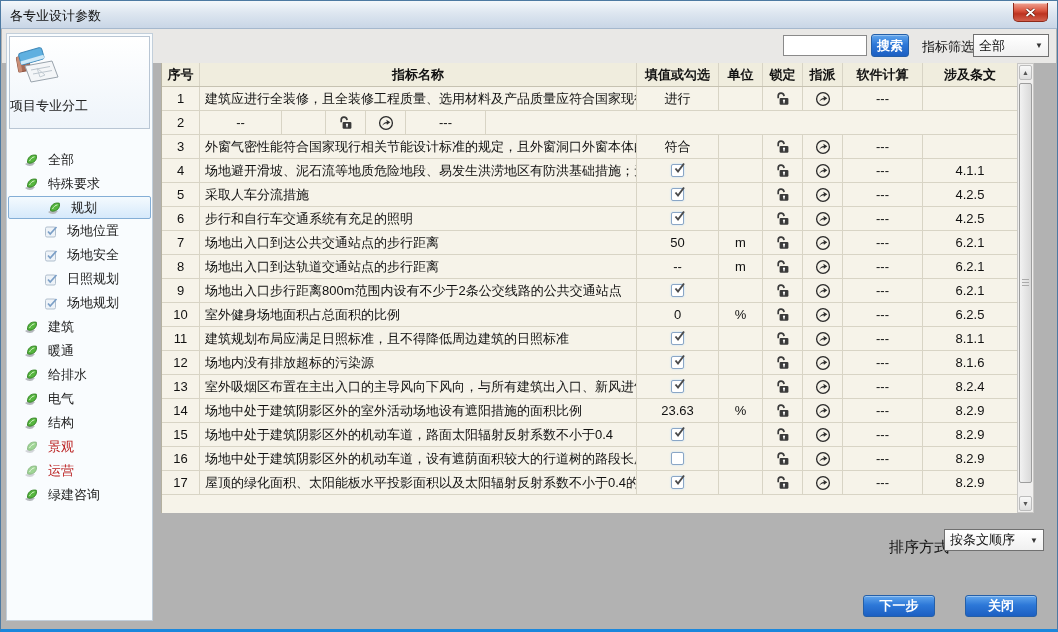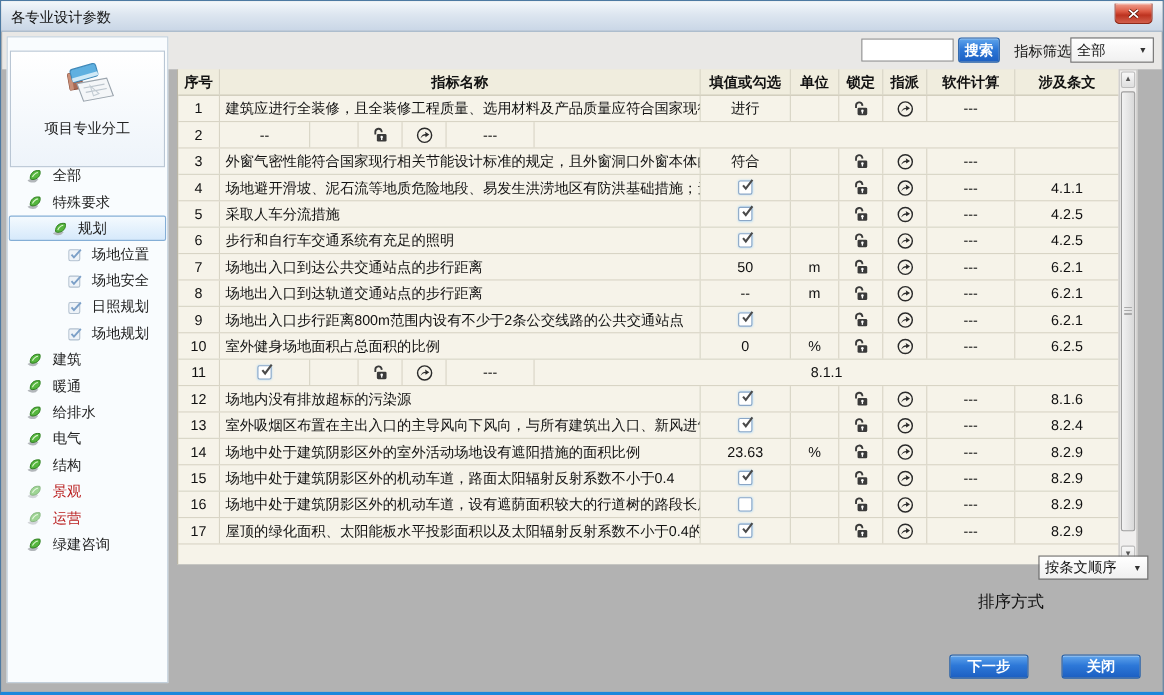--- a/index.html
+++ b/index.html
@@ -19,28 +19,28 @@
     border:1px solid #8e2a1a; border-top:none; border-radius:0 0 5px 5px;
     display:flex; align-items:center; justify-content:center;
     box-shadow:inset 0 1px 0 rgba(255,255,255,.45); cursor:default; }
 
   
   .topstrip{ position:absolute; left:1px; top:28px; right:1px; height:34px; background:#e9e8e6; }
 
   
   .sidebar{ position:absolute; left:5px; top:32px; width:147px; height:588px;
     background:#f9fcfe; border:1px solid #c2cfdb; }
-  .project-box{ position:absolute; left:2px; top:12px; right:2px; height:106px;
-    border:1px solid #b9c6d4; background:linear-gradient(#ffffff,#eef4fa); text-align:center; }
+  .project-box{ position:absolute; left:2px; top:2px; right:2px; height:93px;
+    border:1px solid #b9c6d4; background:linear-gradient(#ffffff,#eef4fa); text-align:left; }
   .project-box svg{ margin-top:10px; }
   .project-label{ margin-top:8px; font-size:13px; color:#222; }
   .side-list{ position:absolute; left:0; top:114px; right:0; }
   .side-item{ height:24px; display:flex; align-items:center; gap:9px;
     font-size:13px; color:#222; padding-left:17px; cursor:default; }
-  .side-item.sub{ padding-left:38px;justify-content:center; }
+  .side-item.sub{ padding-left:38px; }
   .side-item.selected{ background:linear-gradient(#f4fafe,#d6e9fb);
     border:1px solid #84aed6; border-radius:2px; margin:0 1px; height:23px;padding-left:38px; }
   .side-item.disabled .lbl{ color:#b91c1c; }
   .side-item.disabled svg{ opacity:.55; }
 
   
   .search-input{ position:absolute; left:782px; top:34px; width:84px; height:21px;
     border:1px solid #8a8a8a; background:#fff; font-size:12px; padding:0 4px;
     font-family:"Liberation Sans",sans-serif; }
   .blue-btn{ color:#fff; font-size:13px; font-weight:bold; text-align:center;
@@ -78,21 +78,21 @@
     display:flex; align-items:center; justify-content:center;
     background:linear-gradient(#f8f8f8,#dedede); border:1px solid #bcbcbc; border-radius:2px; }
   .sc-up{ top:1px; } .sc-down{ bottom:1px; }
   .sc-thumb{ position:absolute; left:1px; top:19px; width:13px; height:400px;
     background:linear-gradient(90deg,#f2f2f2,#d9d9d9); border:1px solid #9d9d9d; border-radius:2px; }
   .sc-grip{ position:absolute; left:2px; right:2px; top:50%; height:8px; margin-top:-4px;
     background:repeating-linear-gradient(#aaa 0 1px,transparent 1px 3px); }
 
   
   .sort-label{ position:absolute; left:888px; top:537px; font-size:15px; color:#111; }
-  .sort-combo{ position:absolute; left:943px; top:504px; width:100px; height:22px; }
+  .sort-combo{ position:absolute; left:943px; top:528px; width:100px; height:22px; }
   .next-btn{ position:absolute; left:862px; top:594px; width:72px; height:22px; }
   .closedlg-btn{ position:absolute; left:964px; top:594px; width:72px; height:22px; }
 </style>
 </head>
 <body>
 
 <div class="window">
 
   <div class="titlebar">
     <span class="title">各专业设计参数</span>
@@ -463,20 +463,21 @@
               </svg></div>
             <div class="tcell c-assign"><svg width="16" height="16" viewBox="0 0 16 16">
                 <circle cx="8" cy="8" r="6.4" fill="none" stroke="#2a2a2a" stroke-width="1.3"></circle>
                 <path d="M4.2 10.8 C5.1 8.2 6.8 7 8.9 6.9 L8.3 4.8 L12.3 7.3 L8.9 9.7 L8.6 8.2 C6.9 8.3 5.6 9.3 4.2 10.8 Z" fill="#2a2a2a"></path>
               </svg></div>
             <div class="tcell c-calc">---</div>
             <div class="tcell c-article">6.2.5</div>
           </div>
           <div class="trow">
             <div class="tcell c-no">11</div>
+            <div class="tcell c-name">建筑规划布局应满足日照标准，且不得降低周边建筑的日照标准</div>
             <div class="tcell c-value">
               <div class="cb">
                 <svg width="13" height="13" viewBox="0 0 13 13">
                   <path d="M2.5 6.5 L5 9.5 L11 1.5" fill="none" stroke="#4a4a4a" stroke-width="1.9"></path>
                 </svg>
               </div>
             </div>
             <div class="tcell c-unit"></div>
             <div class="tcell c-lock"><svg width="16" height="15" viewBox="0 0 16 15">
                 <path d="M3.2 7.2 L3.2 4.8 A2.9 2.9 0 0 1 8.9 4.2 L9 5.2" fill="none" stroke="#3a3a3a" stroke-width="1.7"></path>

